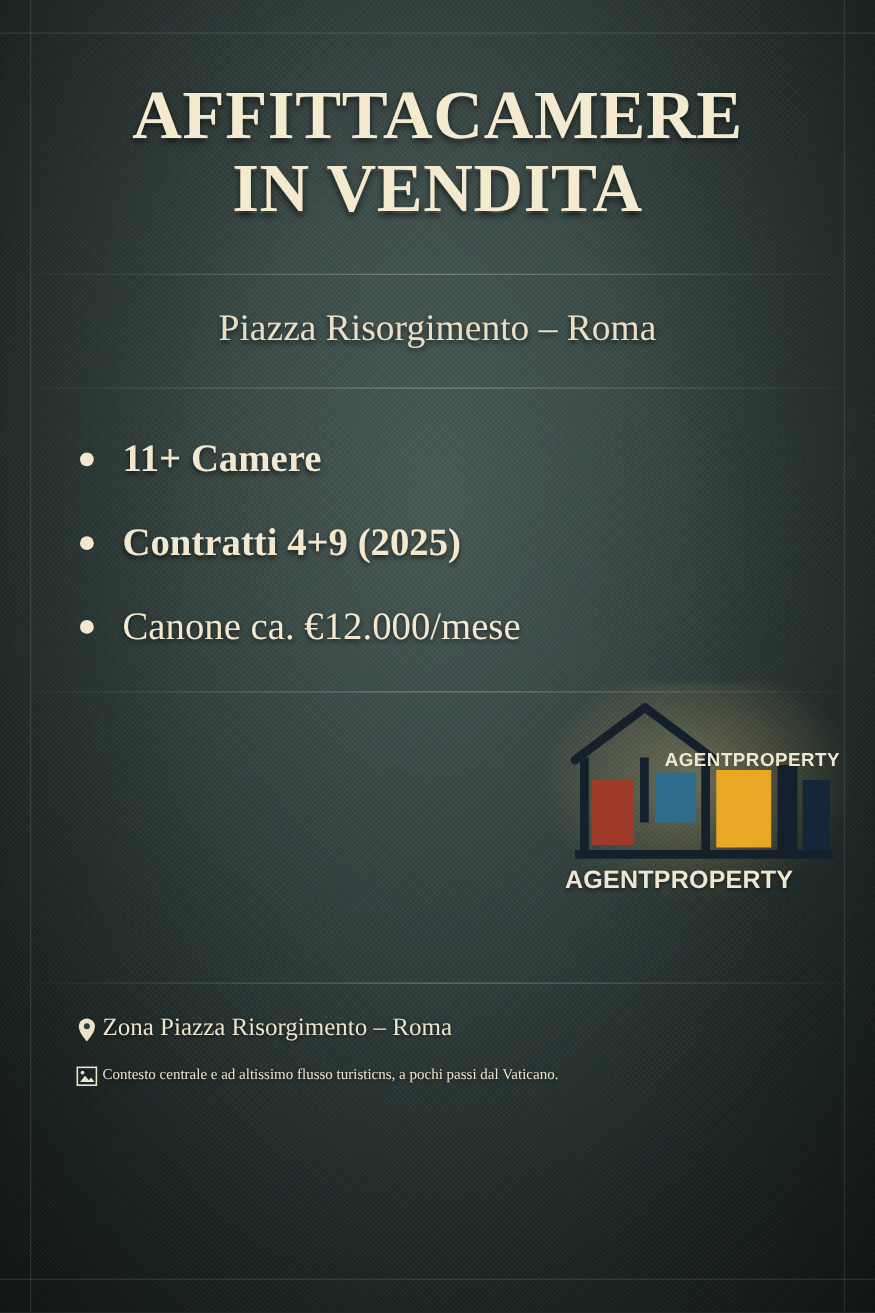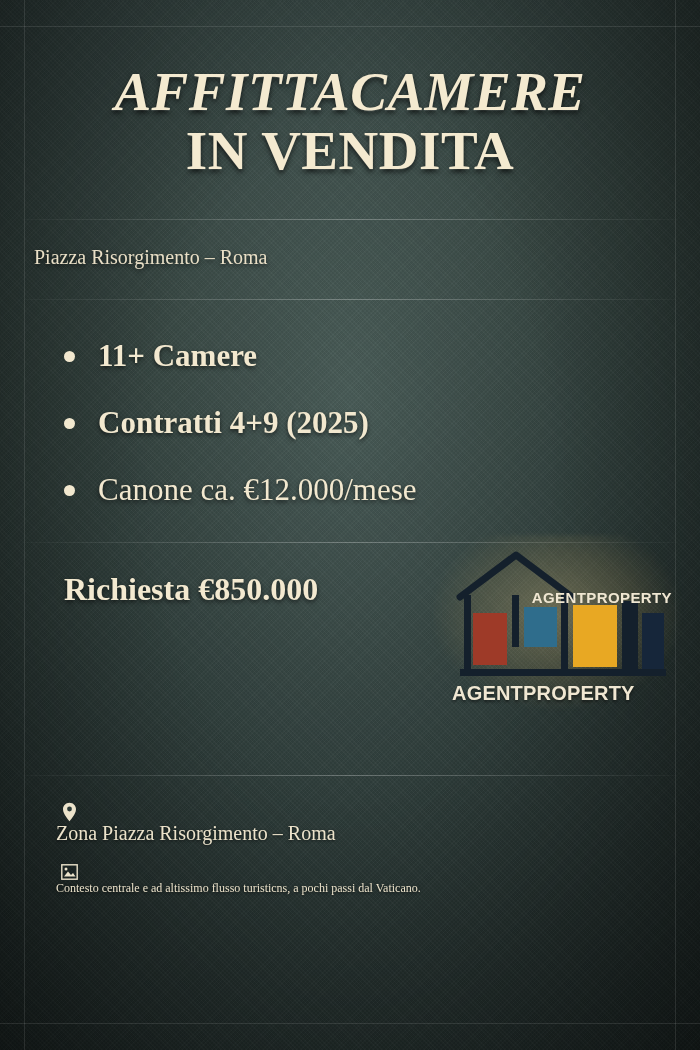--- a/index.html
+++ b/index.html
@@ -68,36 +68,37 @@
   .headline {
     text-align: center;
     padding-top: 62px;
     color: #f4ead0;
     font-weight: bold;
     font-size: 55px;
     line-height: 1.08;
     letter-spacing: 0.5px;
     text-shadow: 0 3px 5px rgba(0,0,0,0.65), 0 1px 0 rgba(255,255,255,0.12);
   }
-  .headline .l1 { display: block; font-style: italic; }
+  .headline .l1 { display: block; }
   .headline .l2 { display: block; }
 
   .rule {
     height: 1px;
     background: linear-gradient(to right, rgba(255,255,255,0.02), rgba(255,255,255,0.28), rgba(255,255,255,0.02));
     margin: 0 -10px;
   }
   .rule.r1 { margin-top: 38px; }
   .rule.r2 { margin-top: 30px; }
   .rule.r3 { margin-top: 34px; }
   .rule.r4 { margin-top: 36px; }
 
   .subtitle {
+    text-align: center;
     color: #e9dfc6;
-    font-size: 20px;
+    font-size: 30px;
     padding: 26px 0 0 0;
     text-shadow: 0 2px 4px rgba(0,0,0,0.6);
   }
 
   
   .bullets {
     list-style: none;
     margin: 0;
     padding: 38px 0 0 30px;
   }
@@ -179,24 +180,23 @@
     letter-spacing: 0.2px;
     text-shadow: 0 2px 3px rgba(0,0,0,0.5);
   }
 
   
   .footer {
     padding: 24px 0 0 22px;
   }
   .f-row {
     display: flex;
-    align-items: flex-start;
+    align-items: flex-end;
     color: #ece3cb;
     margin-bottom: 17px;
-    flex-direction: column;
   }
   .f-row .ic {
     flex: 0 0 auto;
     width: 26px;
     display: flex;
     justify-content: center;
     padding-top: 2px;
   }
   .f-row.loc .txt {
     font-size: 20px;
@@ -243,21 +243,20 @@
       </li>
       <li>
         <span class="dot"></span>
         <span>Canone ca. €12.000/mese</span>
       </li>
     </ul>
 
     <div class="rule r3"></div>
 
     <div class="price-row">
-      <div class="price">Richiesta €850.000</div>
 
       <div class="logo-wrap">
         <div class="logo-glow"></div>
         <svg class="logo" viewBox="0 0 232 180">
 
           <path d="M18 62 L74 20 L130 62" fill="none" stroke="#14202c" stroke-width="7" stroke-linecap="round" stroke-linejoin="round"></path>
 
           <rect x="22" y="60" width="7" height="75" fill="#14202c"></rect>
           <rect x="119" y="60" width="7" height="75" fill="#14202c"></rect>
           <rect x="70" y="60" width="7" height="52" fill="#14202c"></rect>

